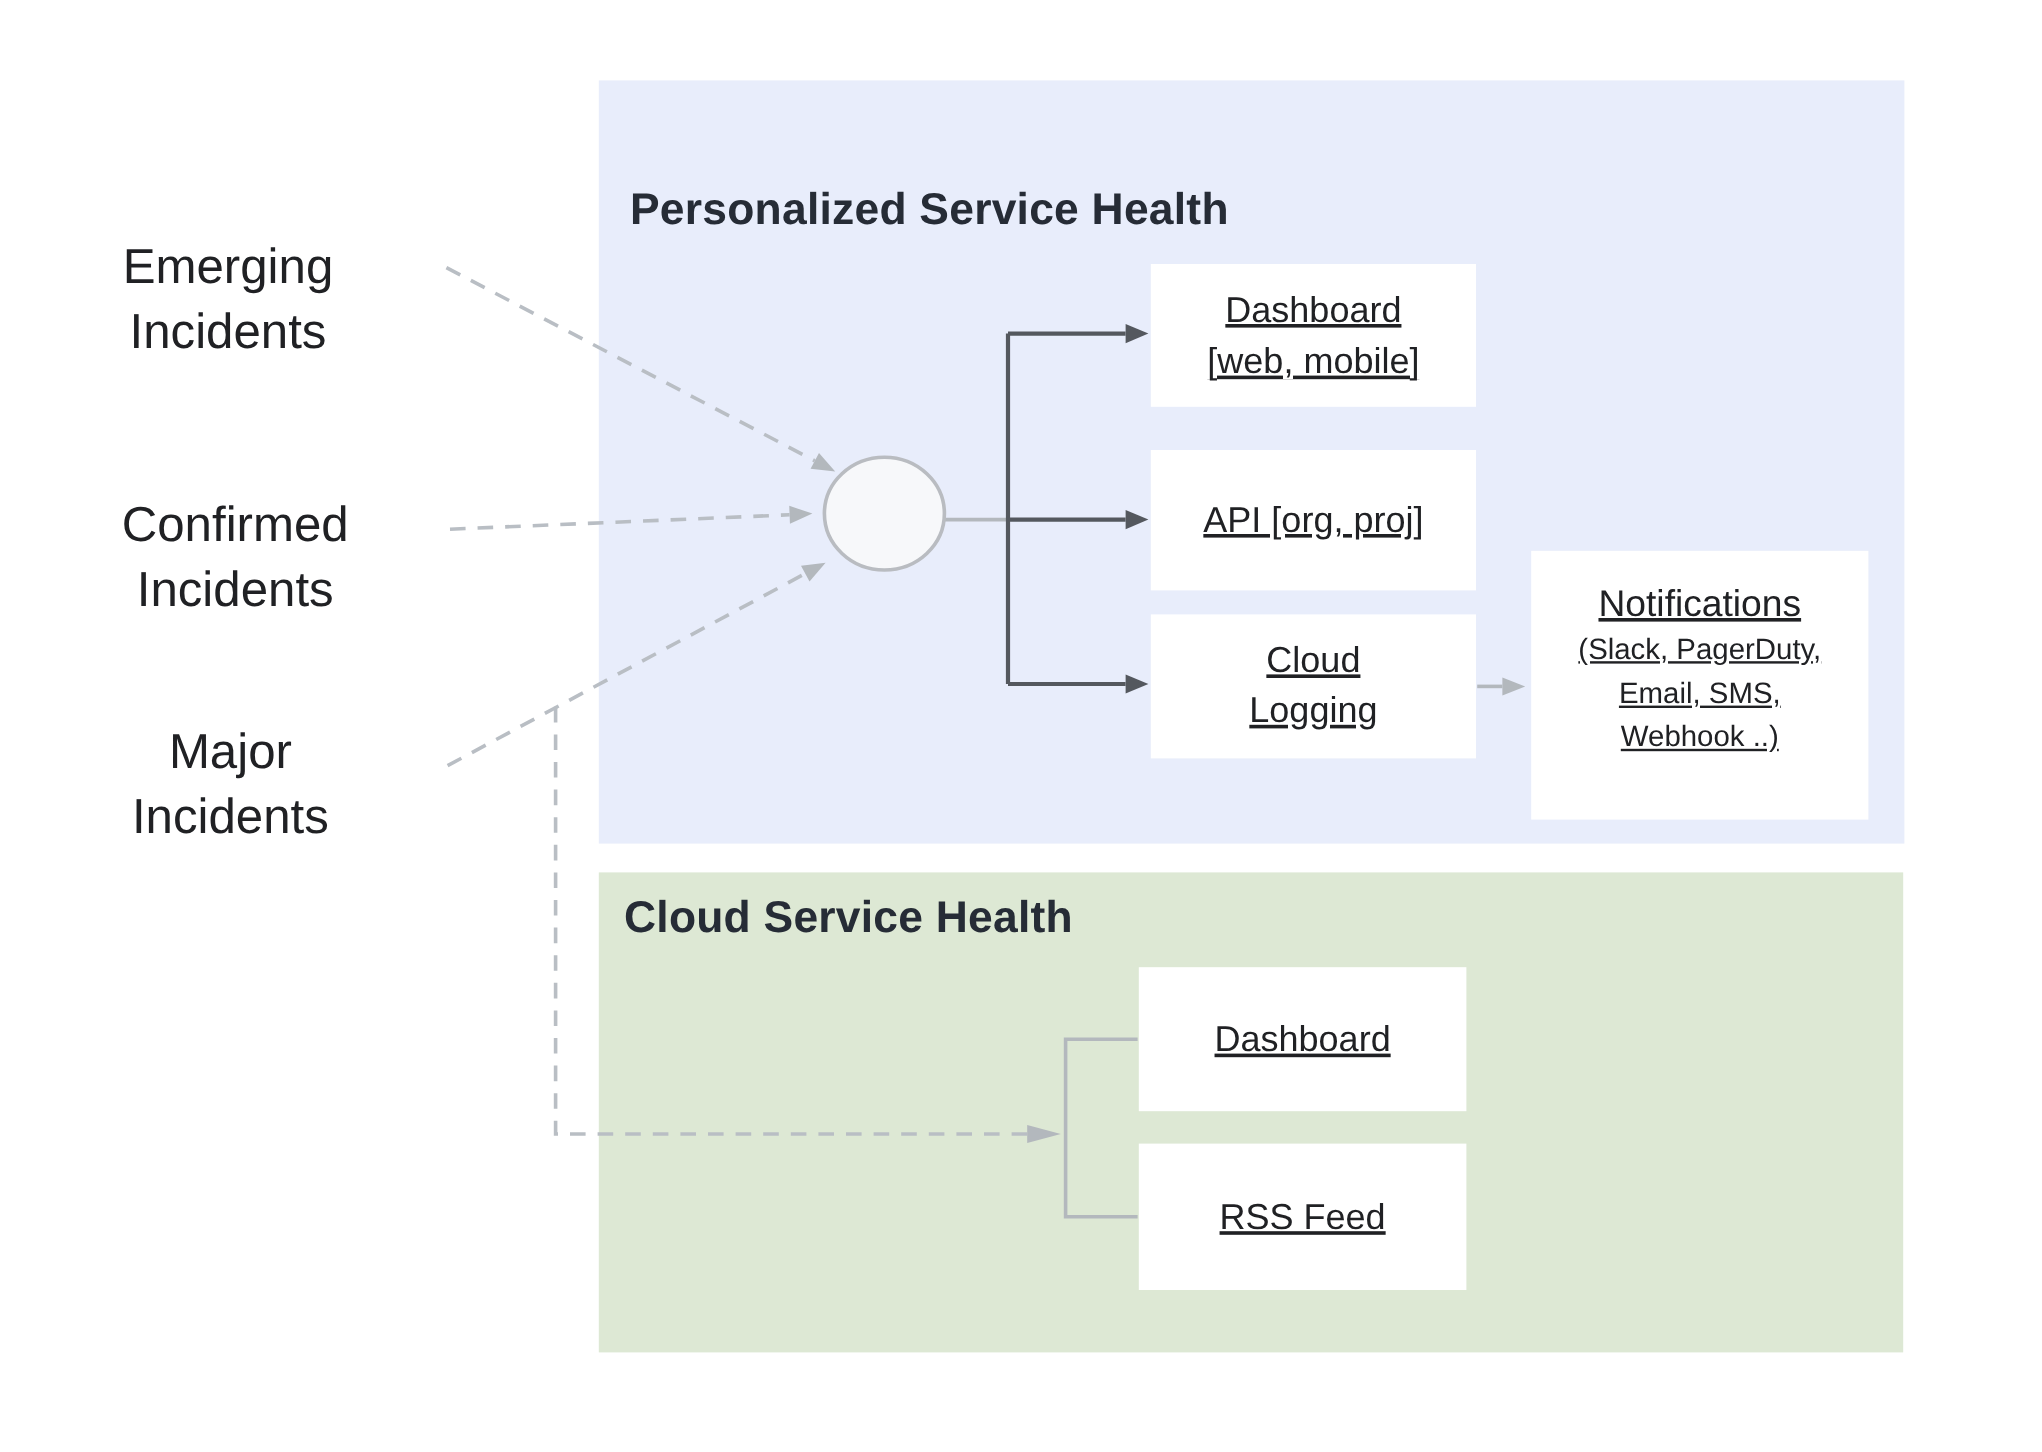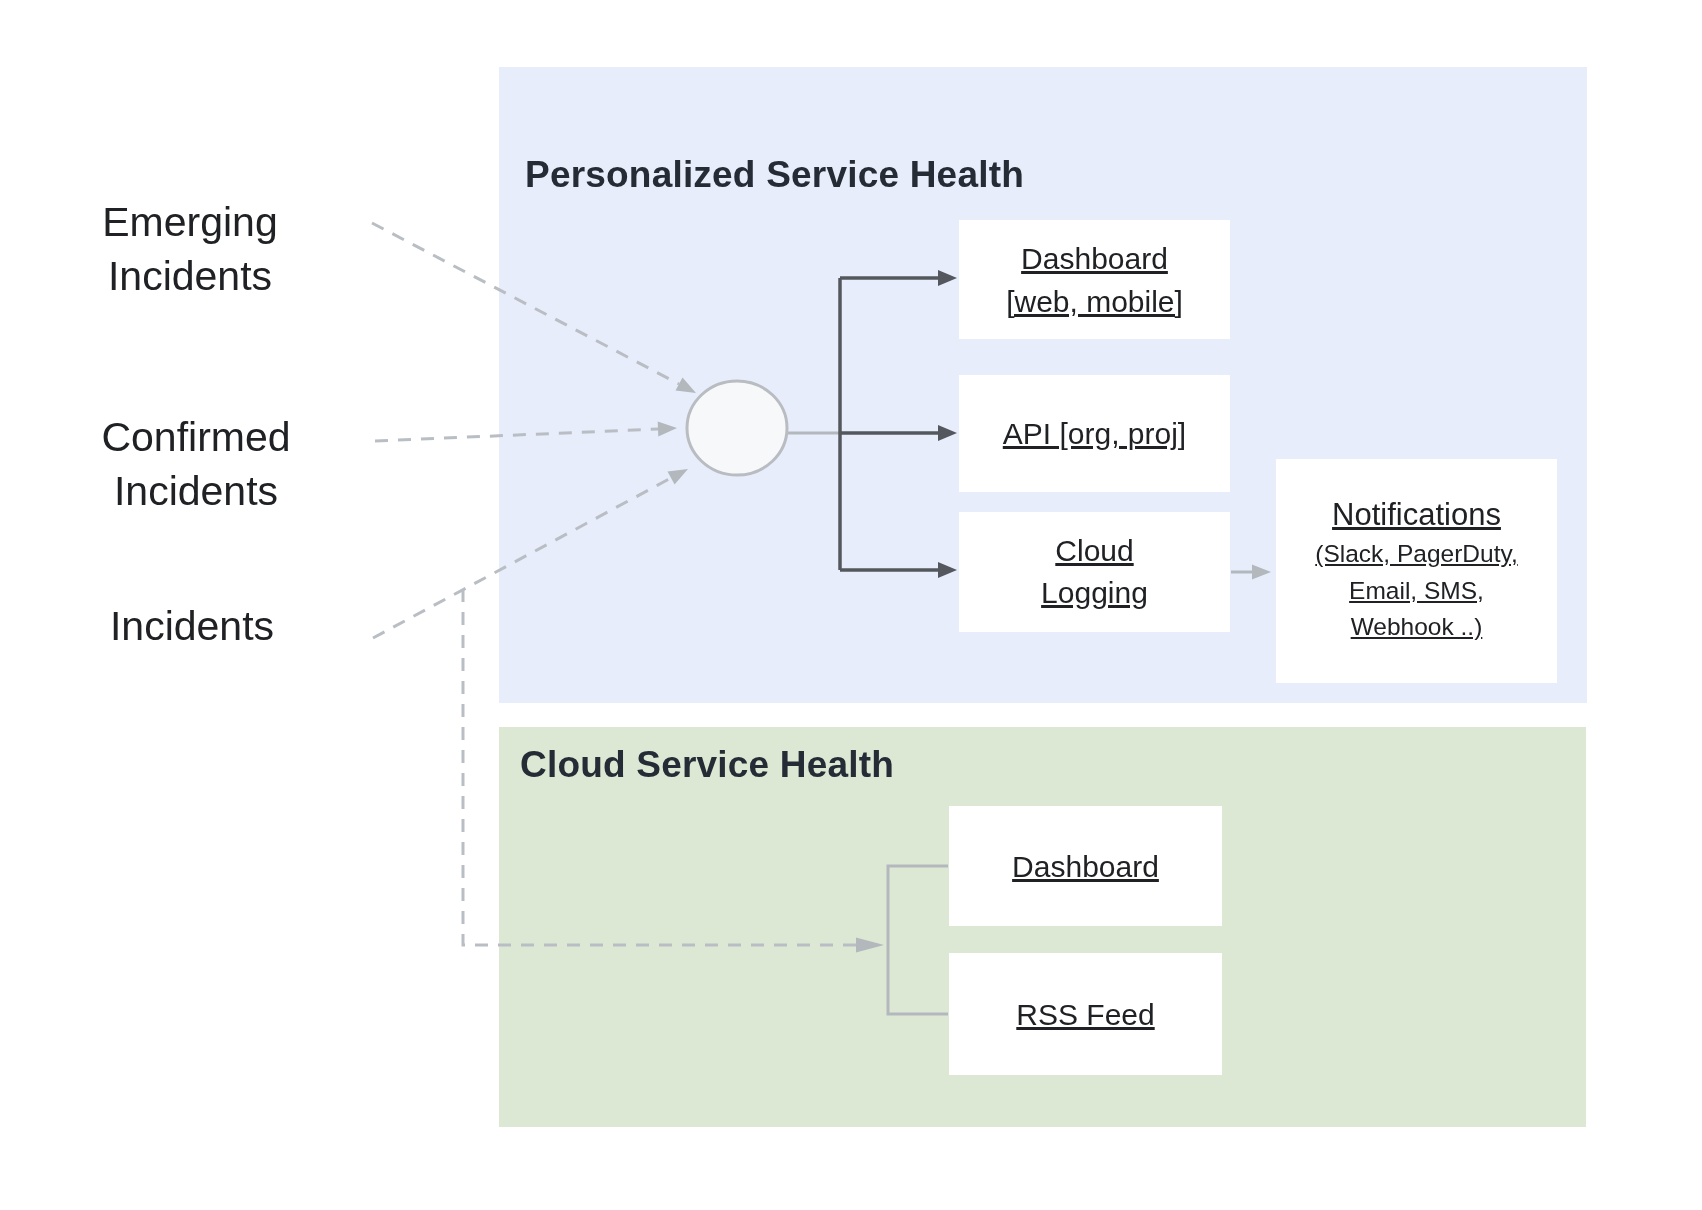--- a/index.html
+++ b/index.html
@@ -19,39 +19,40 @@
     color:var(--title-text,#262c36);letter-spacing:.2px;white-space:nowrap;
   }
   .node{
     position:absolute;background:var(--box-bg,#ffffff);
     display:flex;flex-direction:column;align-items:center;justify-content:center;
     color:var(--body-text,#202124);
     text-decoration:underline;
   }
   .node-line{font-size:30px;line-height:43px;white-space:nowrap;}
   .node-cl .node-line{line-height:42px;}
-  .node-notifications{justify-content:flex-start;padding-top:35px;box-sizing:border-box;text-align:center;}
+  .node-notifications{justify-content:flex-start;padding-top:23px;box-sizing:border-box;text-align:center;}
   .node-heading{font-size:31px;line-height:42px;white-space:nowrap;}
   .node-sub{font-size:24.5px;line-height:36.5px;white-space:nowrap;}
   .overlay{position:absolute;left:0;top:0;pointer-events:none;}
 </style>
 </head>
 <body>
 
 <div class="page">
 
   <div class="side-label" style="left:50px;top:159px;">
     <div>Emerging</div>
     <div>Incidents</div>
   </div>
   <div class="side-label" style="left:56px;top:374px;">
     <div>Confirmed</div>
     <div>Incidents</div>
   </div>
   <div class="side-label" style="left:52px;top:563px;">
+    <div>Major</div>
     <div>Incidents</div>
   </div>
 
   <section class="panel panel-green" style="left:499px;top:727px;width:1087px;height:400px;">
     <h2 class="panel-title" style="left:21px;top:17px;">Cloud Service Health</h2>
   </section>
 
   <section class="panel panel-blue" style="left:499px;top:67px;width:1088px;height:636px;">
     <h2 class="panel-title" style="left:26px;top:87px;">Personalized Service Health</h2>
   </section>

